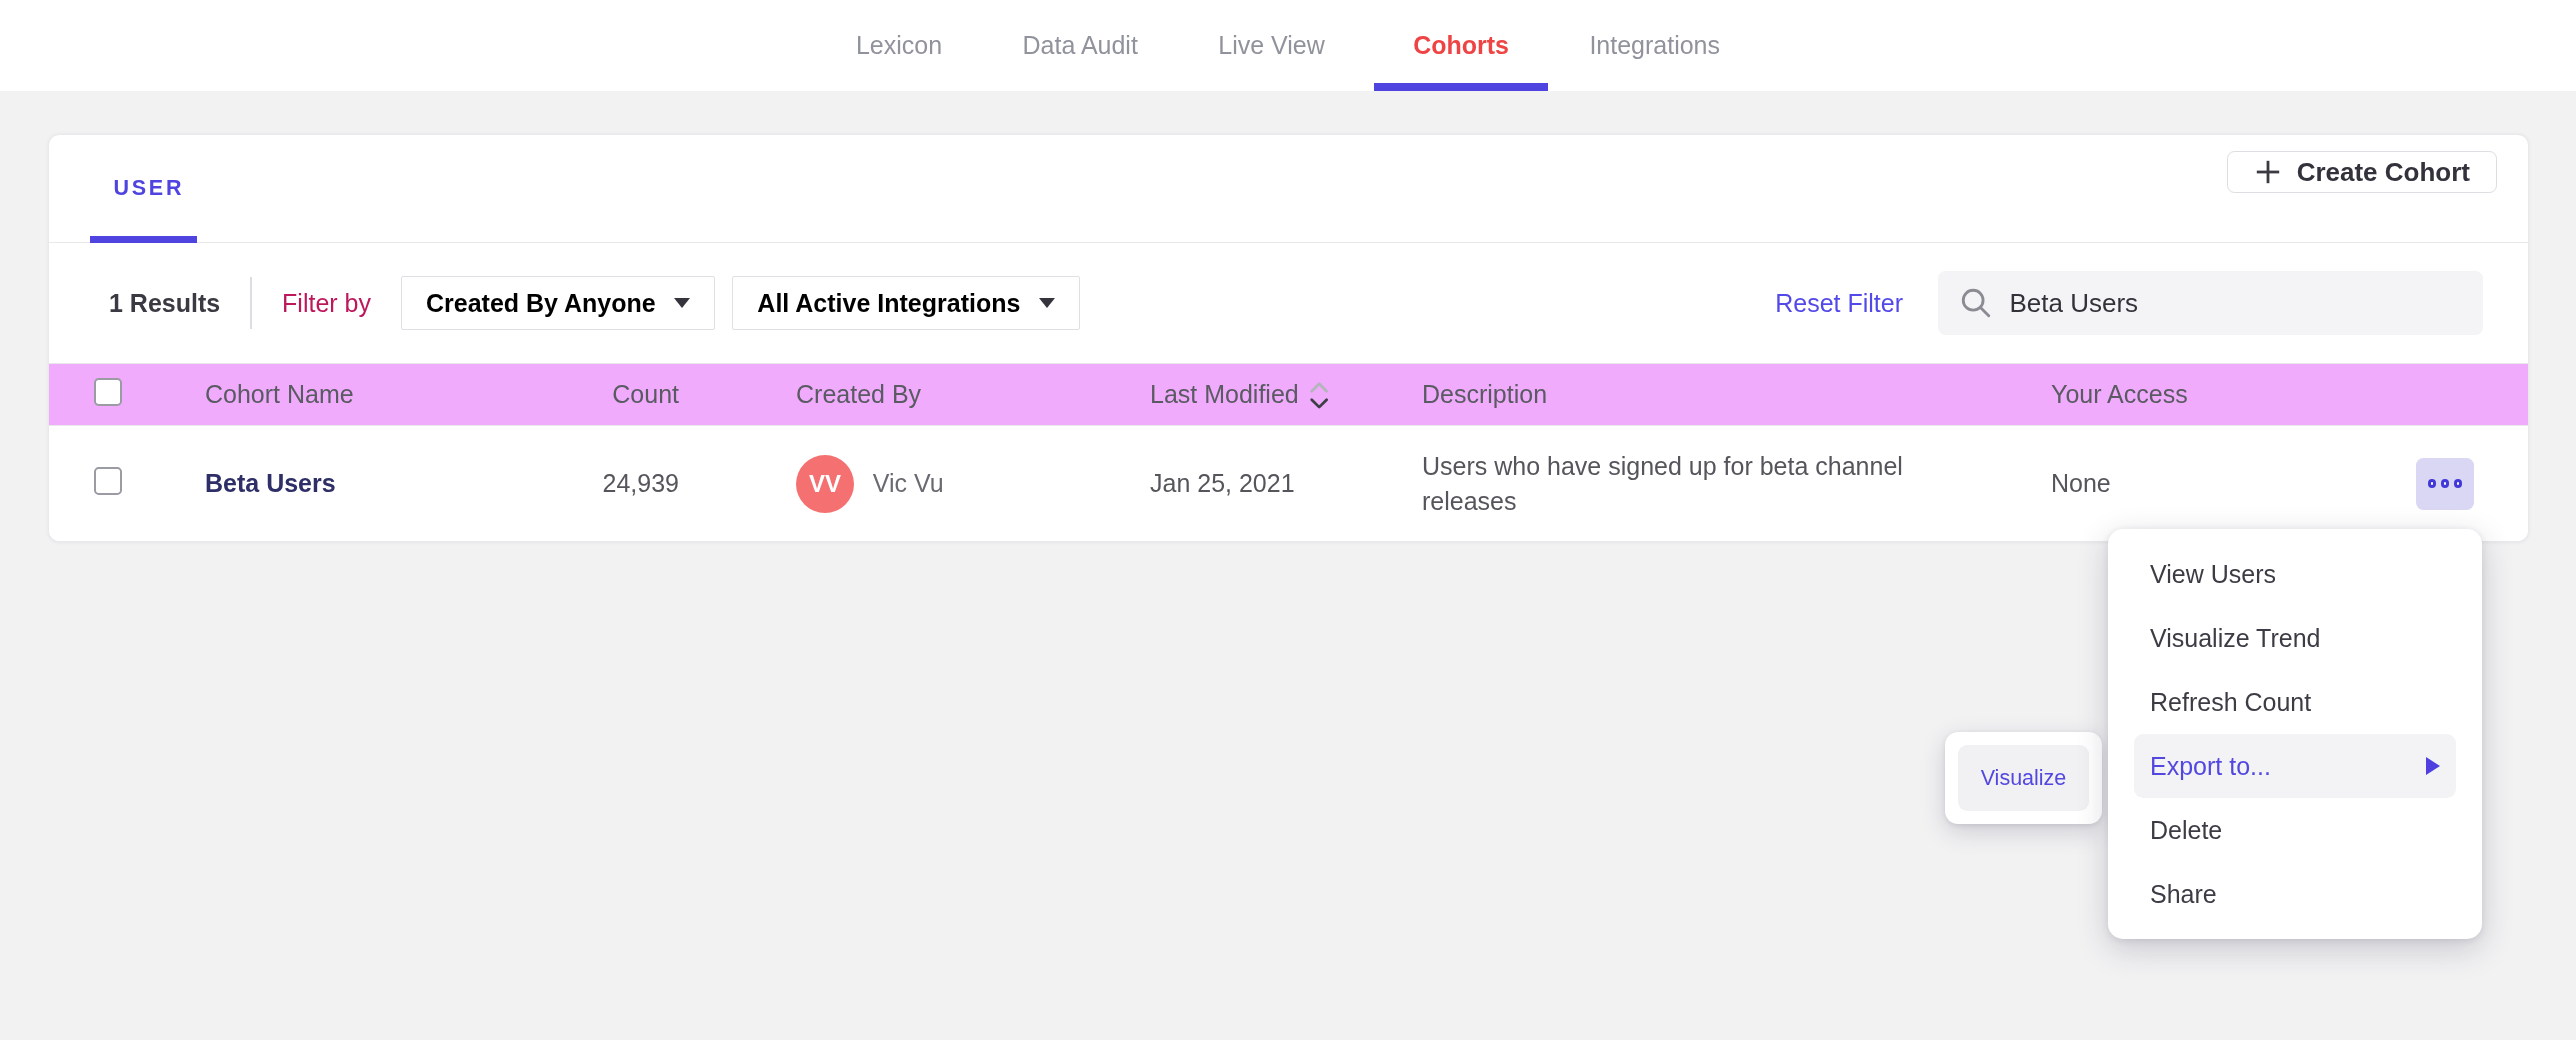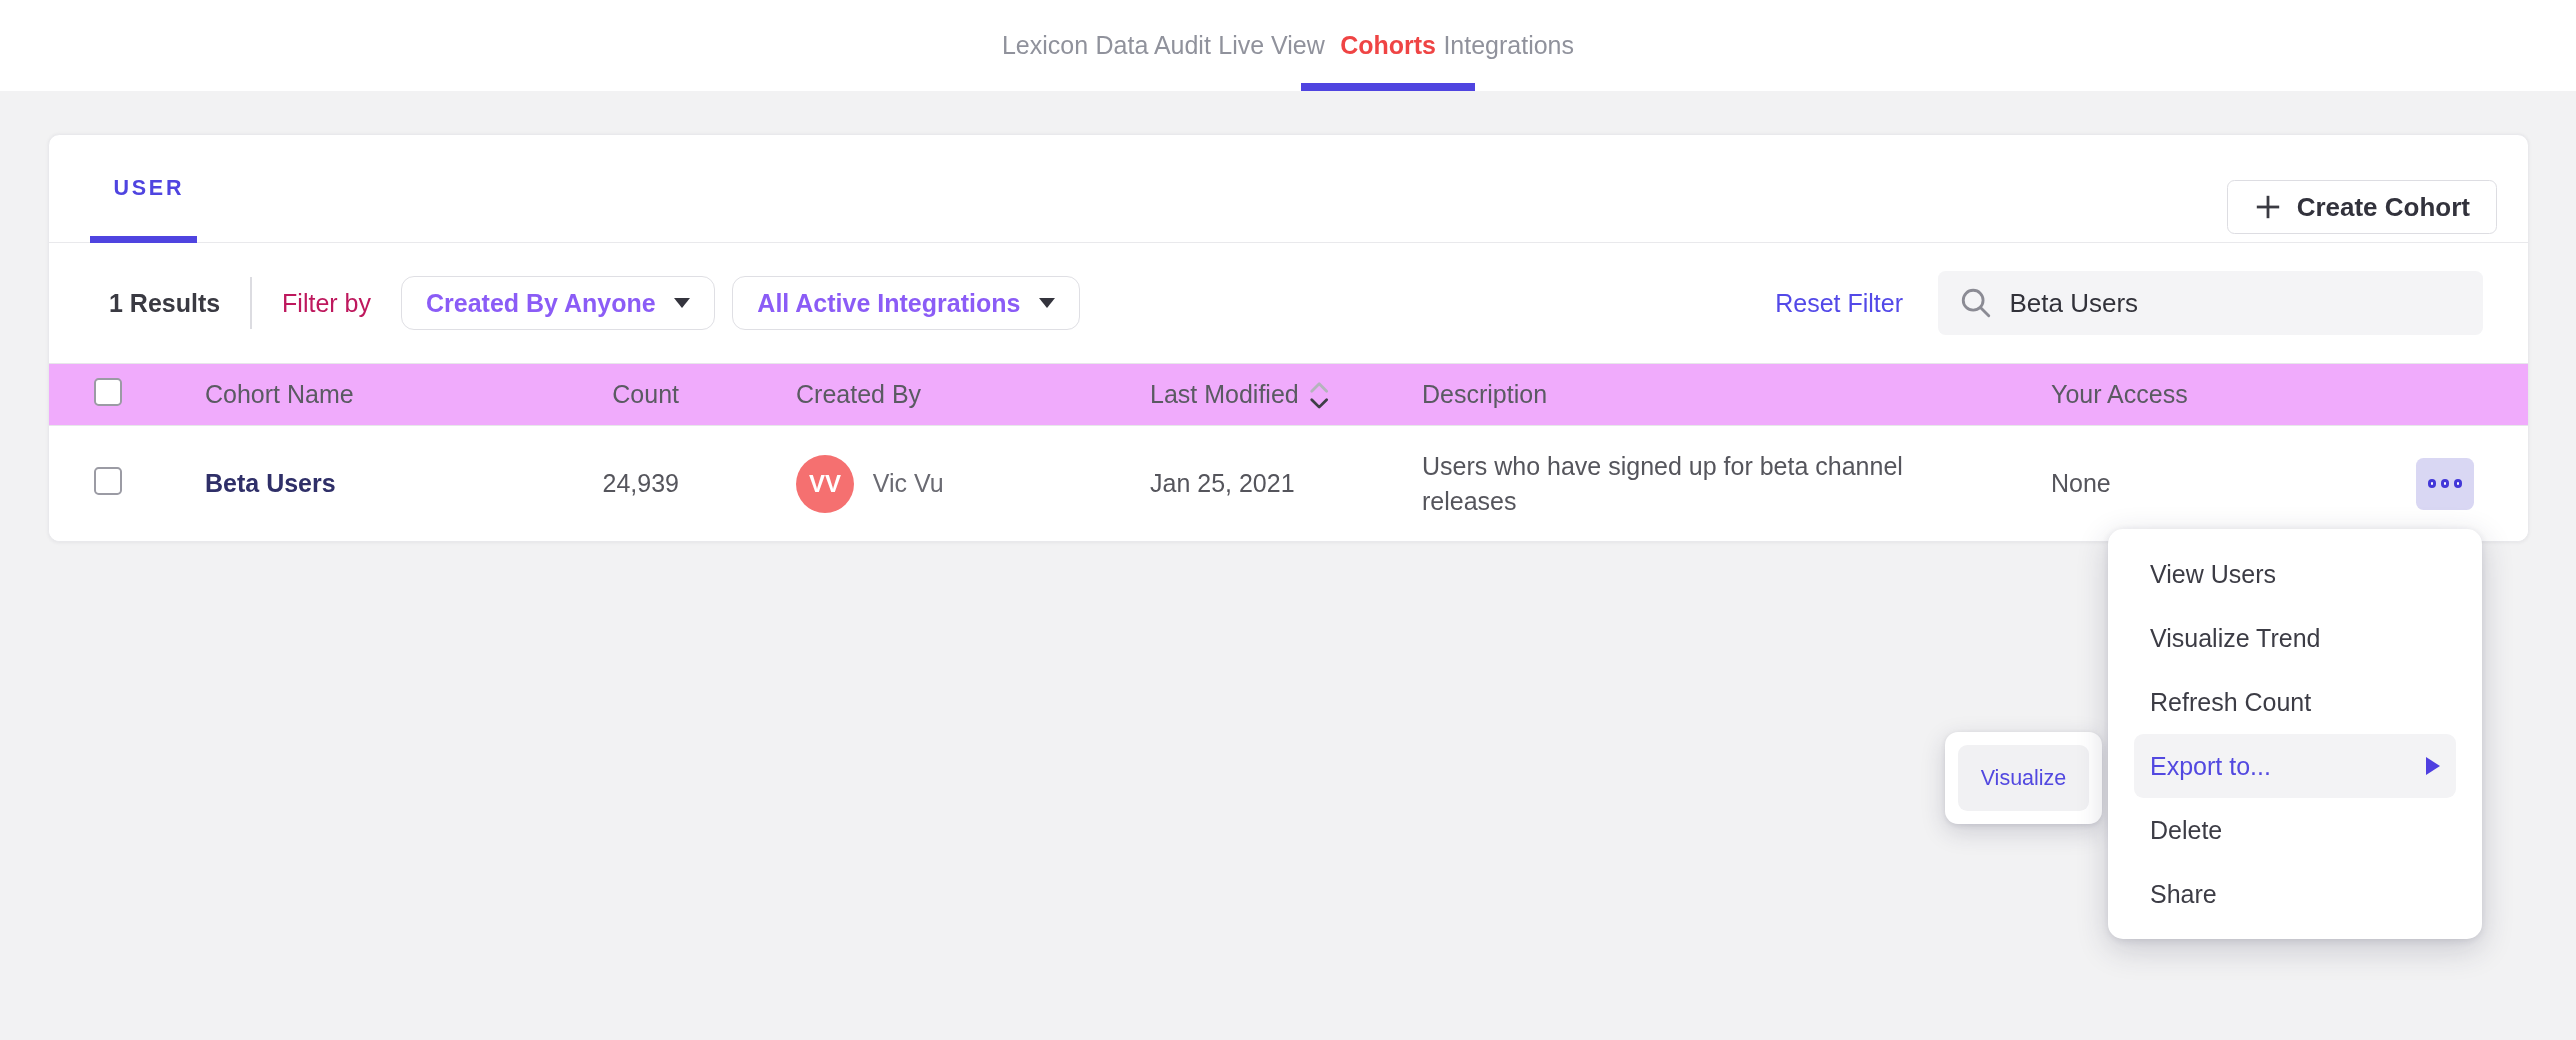--- a/index.html
+++ b/index.html
@@ -7,21 +7,21 @@
   body {
     font-family:"Liberation Sans", sans-serif;
     background:#f2f2f3;
     color:#4e4e56;
     position:relative;
   }
 
   
   .topbar {
     height:91px; background:#ffffff;
-    display:flex; justify-content:center; align-items:stretch; 
+    display:flex; justify-content:center; align-items:stretch; gap:73px;
   }
   .nav-tab {
     position:relative; display:flex; align-items:center;
     font-size:25px; color:#90929c; cursor:pointer; padding:0 3.7px;
   }
   .nav-tab.active { color:#ef4444; font-weight:700;margin-left:8px; }
   .nav-tab.active::after {
     content:""; position:absolute; left:-35px; right:-35px; bottom:0;
     height:8.4px; background:#4f44e0;
   }
@@ -45,37 +45,37 @@
     display:flex; align-items:center;
     font-size:21.5px; font-weight:bold; letter-spacing:2.8px; color:#4f44e0;
     cursor:pointer;
     margin-left:41px;
   }
   .user-tab::after {
     content:""; position:absolute; left:-23.4px; bottom:-1.9px;
     width:107px; height:6.5px; background:#4f44e0;
   }
   .create-btn {
-    position:absolute; right:31px; top:45px; height:54px;
+    position:absolute; right:31px; top:16px; height:42px;
     display:flex; align-items:center; gap:15px; padding:0 26px;
     background:#fff; border:1.9px solid #dddde2; border-radius:7.5px;
     font-size:26px; font-weight:600; color:#32323c; cursor:pointer;
   }
 
   
   .filter-bar {
     height:120px; display:flex; align-items:center; padding:0 45px;
   }
   .results-count { font-size:25px; font-weight:600; color:#3a3a42; margin-left:15px; }
   .v-divider { width:1.9px; height:52px; background:#dcdce1; margin:0 30px; }
   .filter-by { font-size:25px; font-weight:400; color:#be185d; margin-right:30px; }
   .dropdown {
     height:54px; display:flex; align-items:center; gap:18.7px; padding:0 24px;
-    background:#fff; border:1.9px solid #dfdfe4; border-radius:13px;
-    font-size:25px; font-weight:600; color:#8b5cf6; cursor:pointer; margin-right:17px;
+    background:#fff; border:1.9px solid #dfdfe4; border-radius:2px;
+    font-size:25px; font-weight:600; color:#000000; cursor:pointer; margin-right:17px;
   }
   .caret-down {
     width:0; height:0; border-left:8.4px solid transparent;
     border-right:8.4px solid transparent; border-top:10.3px solid #34343d;
   }
   .filter-spacer { flex:1; }
   .reset-filter { font-size:25px; color:#5349e8; cursor:pointer; margin-right:35px; white-space:nowrap; }
   .search-box {
     width:545px; height:64px; background:#f4f4f6; border-radius:7.5px;
     display:flex; align-items:center; padding:0 20.5px; gap:17px;

